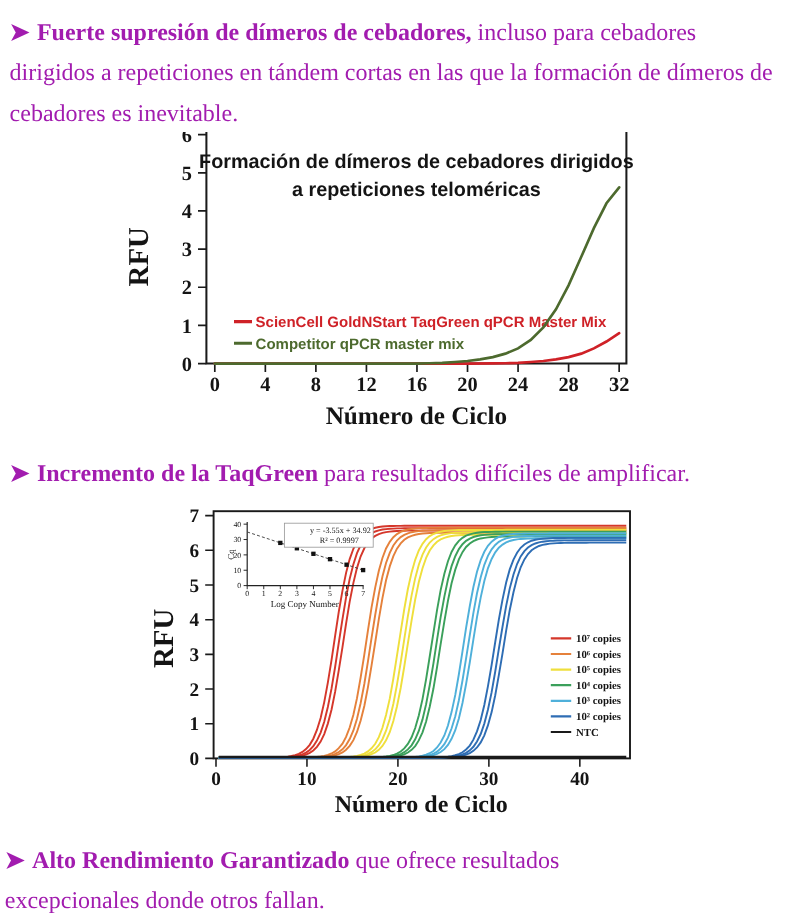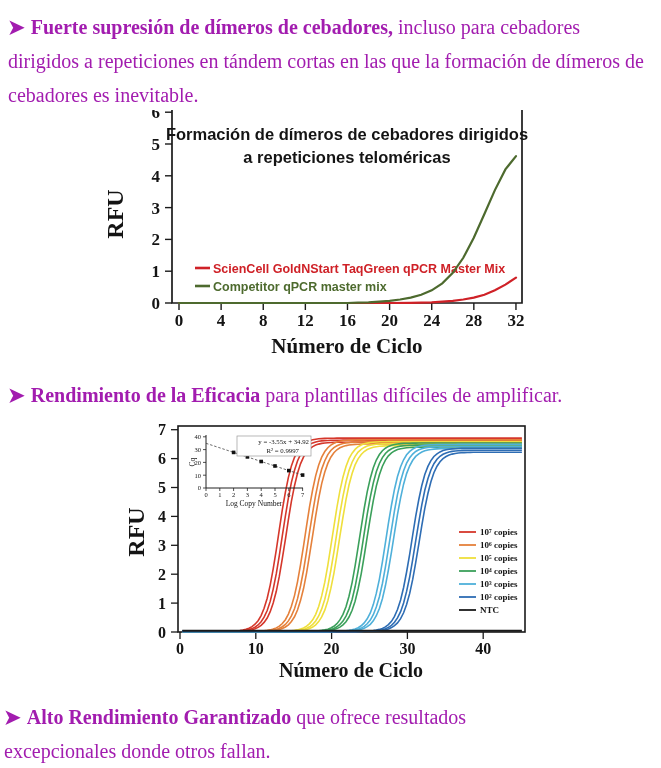--- a/index.html
+++ b/index.html
@@ -66,21 +66,21 @@
         <line x1="99" y1="158" x2="114" y2="158" stroke="#cf2127" stroke-width="2.6"></line>
         <text x="117" y="162.5" font-size="12.5" fill="#cf2127" text-anchor="start" font-family="&quot;Liberation Sans&quot;, sans-serif" font-weight="bold">ScienCell GoldNStart TaqGreen qPCR Master Mix</text>
         <path d="M83.0 193.0 L125.1 193.0 L167.2 193.0 L209.4 193.0 L251.5 193.0 L262.0 192.7 L272.5 192.4 L283.1 191.7 L293.6 190.8 L304.1 189.5 L314.7 187.6 L325.2 184.7 L335.7 180.3 L346.3 173.3 L356.8 162.8 L367.3 147.8 L377.8 127.8 L388.4 104.0 L398.9 80.1 L409.4 59.4 L420.0 46.1" stroke="#4d6a2e" stroke-width="2.2" fill="none" stroke-linecap="round"></path>
         <line x1="99" y1="176" x2="114" y2="176" stroke="#4d6a2e" stroke-width="2.6"></line>
         <text x="117" y="180.5" font-size="12.5" fill="#4d6a2e" text-anchor="start" font-family="&quot;Liberation Sans&quot;, sans-serif" font-weight="bold">Competitor qPCR master mix</text>
       </g>
     </svg>
 </div>
 
 <div class="bullet" style="top:378px;left:8px;width:648px;">
-  <span class="arrow">➤</span><span class="lead">Rendimiento de la Eficacia</span><span> para plantillas difíciles de amplificar.</span>
+  <span class="arrow">➤</span><span class="lead">Incremento de la TaqGreen</span><span> para resultados difíciles de amplificar.</span>
 </div>
 
 <div class="figure" style="left:96px;top:415px;width:460px;height:272px;">
   <svg id="c2" width="460" height="272" viewBox="0 0 460 272">
       <g>
         <rect x="82" y="11" width="347" height="206" stroke="#1a1a1a" stroke-width="1.6" fill="none"></rect>
         <line x1="75" y1="217" x2="82" y2="217" stroke="#1a1a1a" stroke-width="1.3"></line>
         <text x="70" y="222.5" font-size="16" fill="#141414" text-anchor="end" font-family="&quot;Liberation Serif&quot;, serif" font-weight="bold">0</text>
         <line x1="75" y1="188.1" x2="82" y2="188.1" stroke="#1a1a1a" stroke-width="1.3"></line>
         <text x="70" y="193.6" font-size="16" fill="#141414" text-anchor="end" font-family="&quot;Liberation Serif&quot;, serif" font-weight="bold">1</text>

